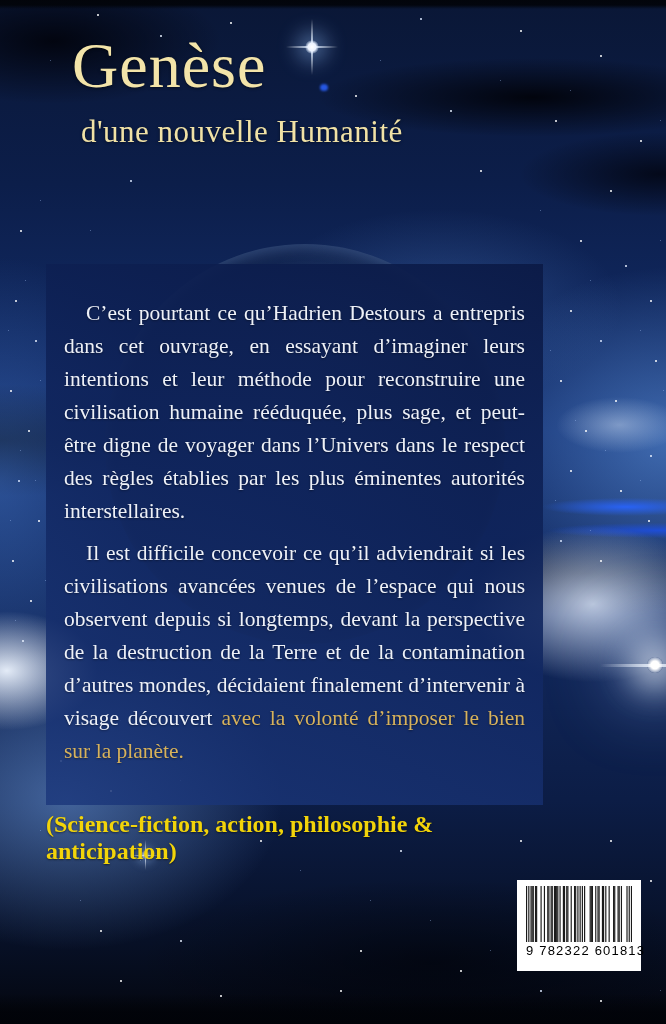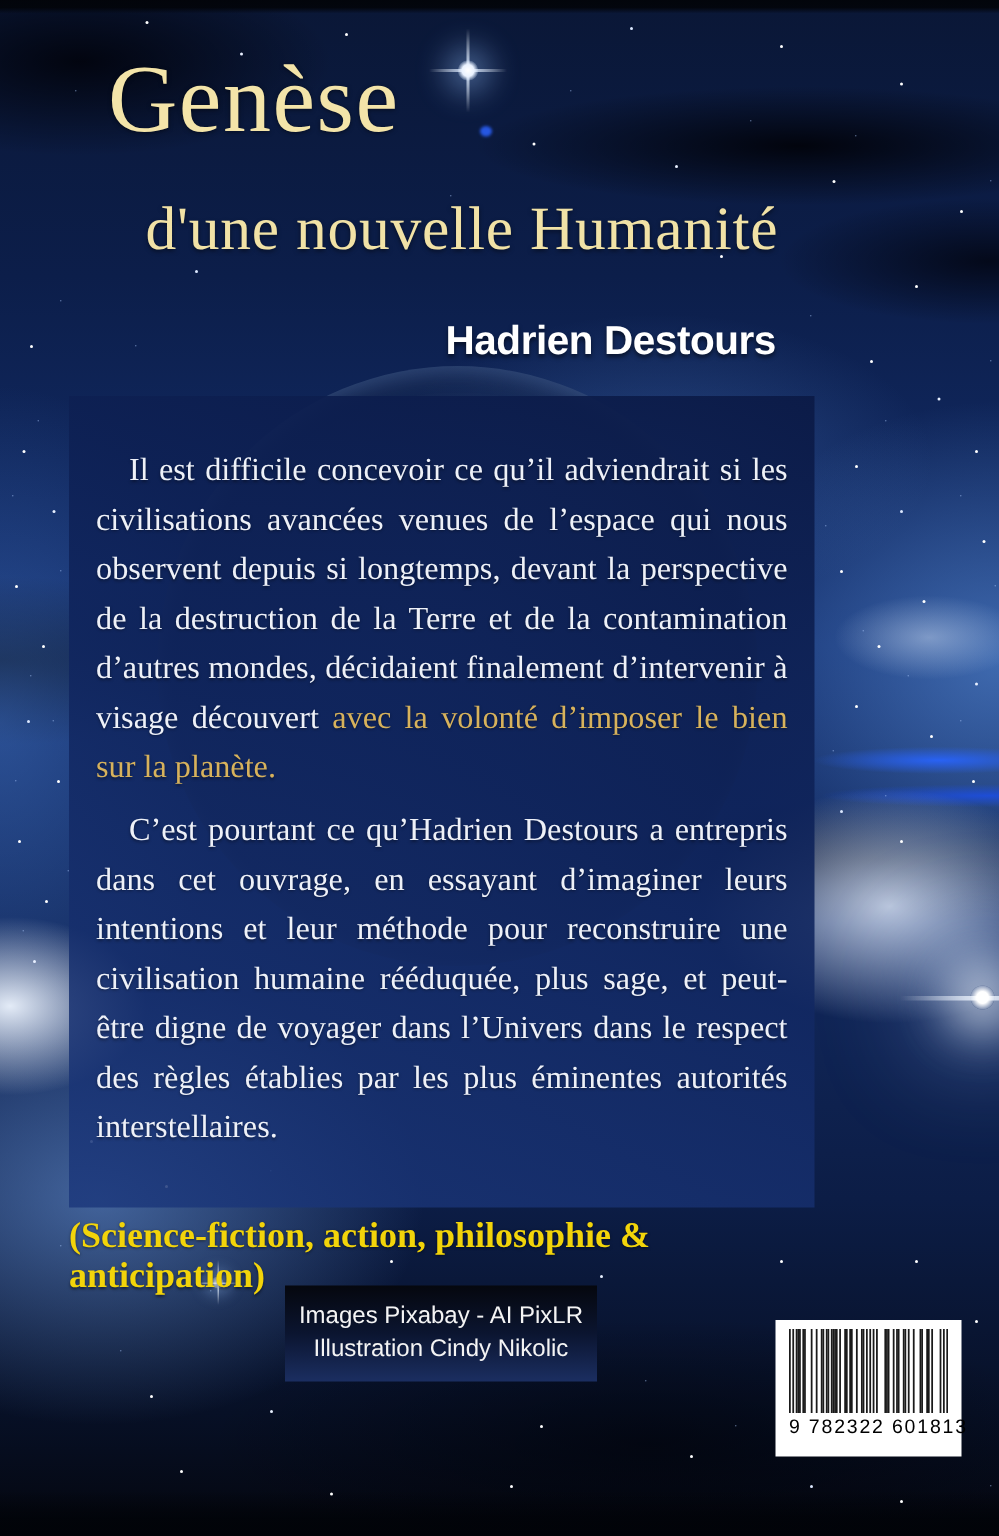--- a/index.html
+++ b/index.html
@@ -91,22 +91,22 @@
   .star-glow .h{position:absolute;left:-55px;top:-1.5px;width:110px;height:3px;
     background:linear-gradient(90deg,transparent,rgba(255,255,255,.9),transparent);}
   
   .planet{position:absolute;left:105px;top:244px;width:400px;height:400px;border-radius:50%;
     background:radial-gradient(circle at 50% 32%, rgba(44,74,134,.38), rgba(8,14,32,.55) 72%);
     box-shadow:inset 0 5px 12px rgba(130,170,230,.25);}
   
   .title{position:absolute;left:72px;top:34px;margin:0;font-weight:400;
     font-size:64px;line-height:1;color:#f3e4a9;letter-spacing:1px;
     font-family:"Liberation Serif",serif;text-shadow:0 1px 3px rgba(0,0,0,.5);}
-  .subtitle{position:absolute;left:81px;top:116px;margin:16px;font-weight:400;
-    font-size:41px;line-height:1;color:#f1e2a6;letter-spacing:.5px;
+  .subtitle{position:absolute;left:81px;top:116px;margin:0;font-weight:400;
+    font-size:31px;line-height:1;color:#f1e2a6;letter-spacing:.5px;
     font-family:"Liberation Serif",serif;text-shadow:0 1px 3px rgba(0,0,0,.5);}
   .author{position:absolute;left:297px;top:212px;font-family:"Liberation Sans",sans-serif;
     font-weight:bold;font-size:27px;letter-spacing:-0.3px;color:#ffffff;
     text-shadow:0 2px 3px rgba(0,0,0,.55);}
   .panel{position:absolute;left:46px;top:264px;width:497px;height:541px;box-sizing:border-box;
     padding:33px 18px 0 18px;
     background:linear-gradient(200deg, rgba(11,26,70,.93) 0%, rgba(15,36,92,.9) 45%, rgba(28,56,124,.84) 100%);}
   .panel p{margin:0 0 9px 0;font-size:21.5px;line-height:33px;color:#eef1f8;
     text-align:justify;text-indent:22px;text-shadow:0 1px 2px rgba(0,0,0,.4);}
   .gold{color:#d7b25c;}
@@ -143,33 +143,28 @@
     <div class="v"></div>
     <div class="core"></div>
   </div>
   <div class="star-glow">
     <div class="h"></div>
     <div class="core"></div>
   </div>
 
   <h1 class="title">Genèse</h1>
   <h2 class="subtitle">d'une nouvelle Humanité</h2>
-  <div class="author">Hadrien Destours</div>
 
   <section class="panel">
+    <p>C’est pourtant ce qu’Hadrien Destours a entrepris dans cet ouvrage, en essayant d’imaginer leurs intentions et leur méthode pour reconstruire une civilisation humaine rééduquée, plus sage, et peut-être digne de voyager dans l’Univers dans le respect des règles établies par les plus éminentes autorités interstellaires.</p>
     <p><span>Il est difficile concevoir ce qu’il adviendrait si les civilisations avancées venues de l’espace qui nous observent depuis si longtemps, devant la perspective de la destruction de la Terre et de la contamination d’autres mondes, décidaient finalement d’intervenir à visage découvert </span><span class="gold">avec la volonté d’imposer le bien sur la planète.</span></p>
-    <p>C’est pourtant ce qu’Hadrien Destours a entrepris dans cet ouvrage, en essayant d’imaginer leurs intentions et leur méthode pour reconstruire une civilisation humaine rééduquée, plus sage, et peut-être digne de voyager dans l’Univers dans le respect des règles établies par les plus éminentes autorités interstellaires.</p>
   </section>
 
   <div class="genre">(Science-fiction, action, philosophie &amp; anticipation)</div>
 
-  <div class="credits">
-    <div>Images Pixabay - AI PixLR</div>
-    <div>Illustration Cindy Nikolic</div>
-  </div>
 
   <div class="barcode">
     <svg id="barcode-svg" viewBox="0 0 95 52" preserveAspectRatio="none">
         <rect x="0" y="0" width="1.05" height="52"></rect>
         <rect x="2" y="0" width="1.05" height="52"></rect>
         <rect x="4" y="0" width="1.05" height="52"></rect>
         <rect x="5" y="0" width="1.05" height="52"></rect>
         <rect x="6" y="0" width="1.05" height="52"></rect>
         <rect x="8" y="0" width="1.05" height="52"></rect>
         <rect x="9" y="0" width="1.05" height="52"></rect>

